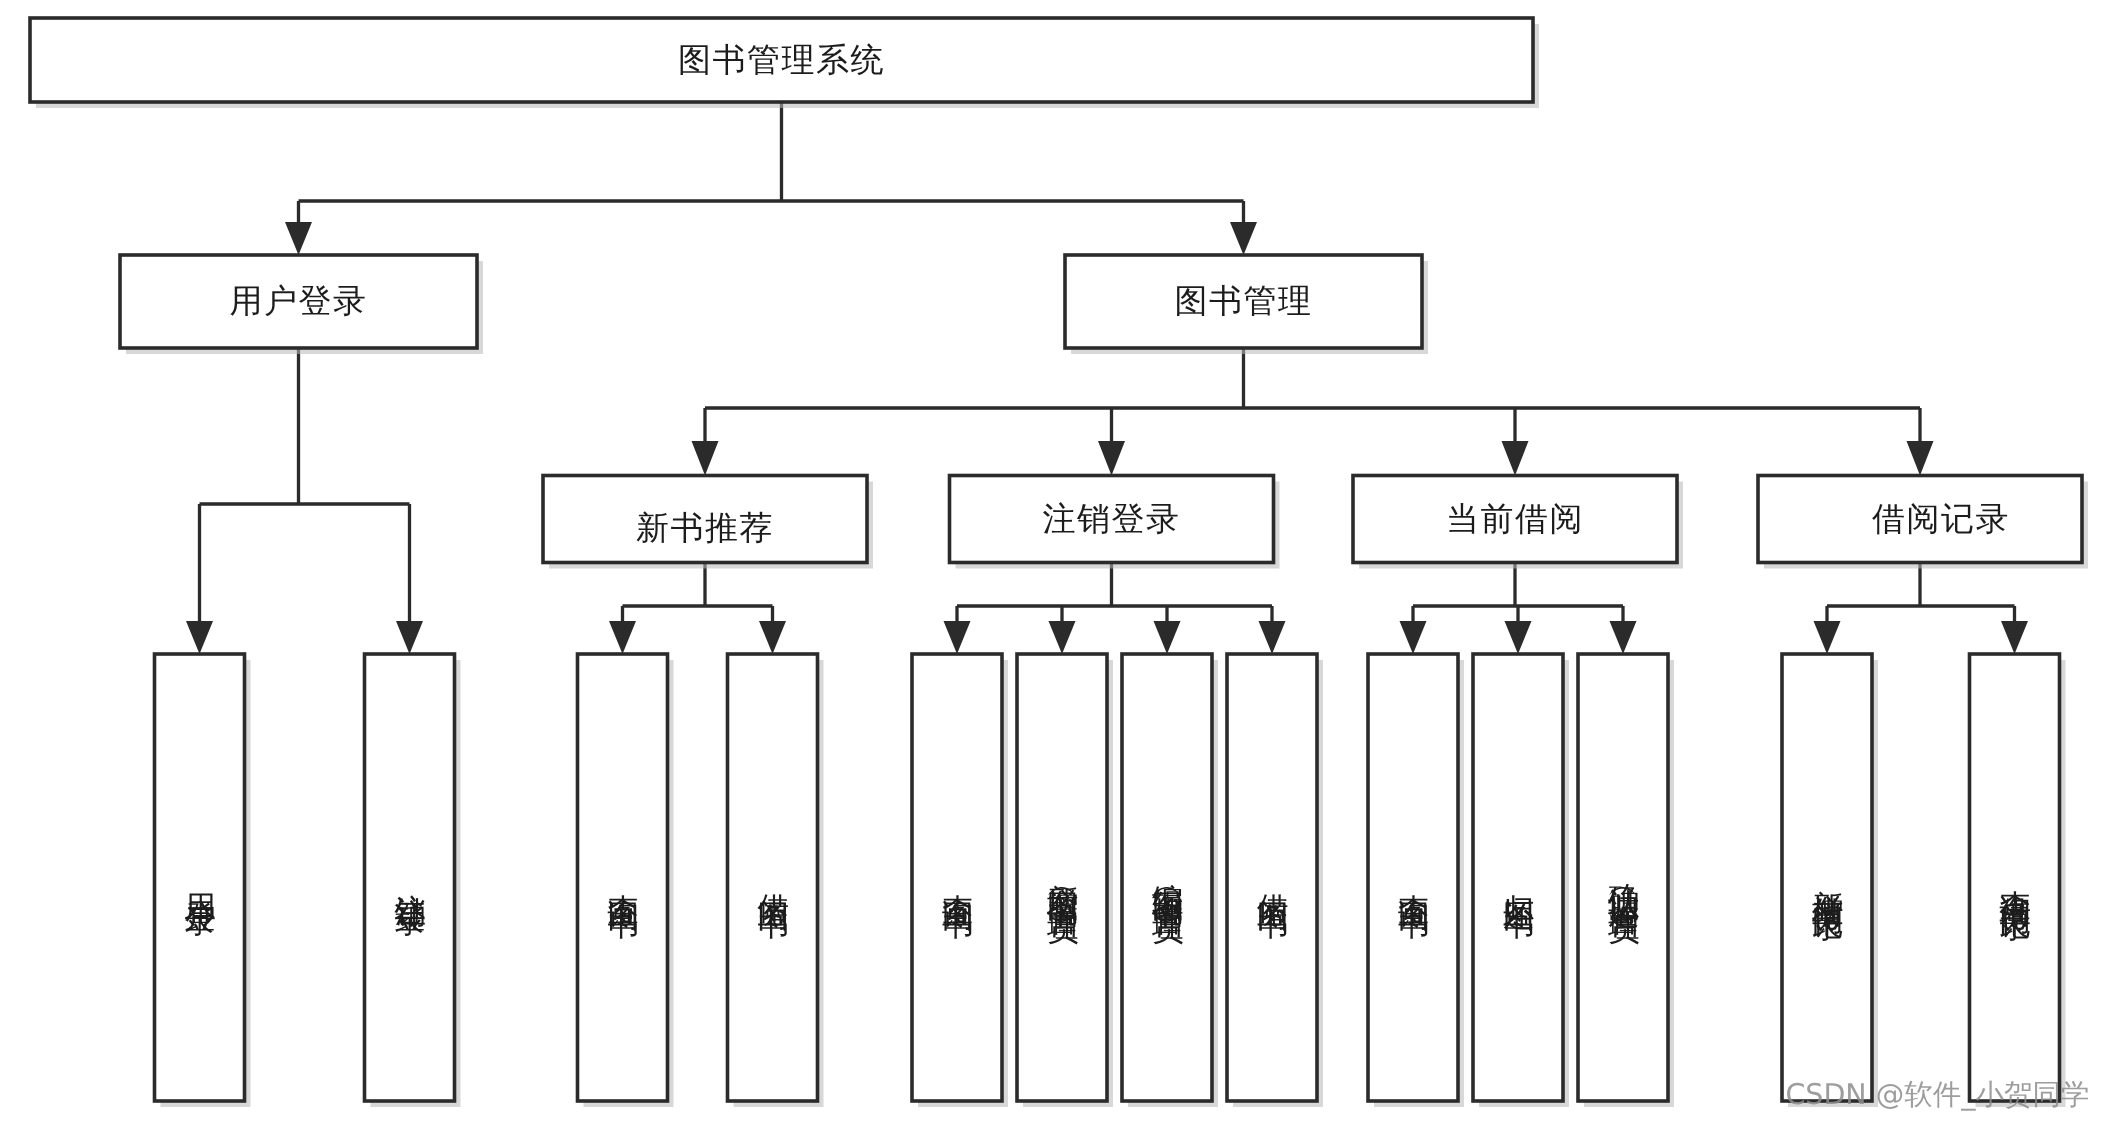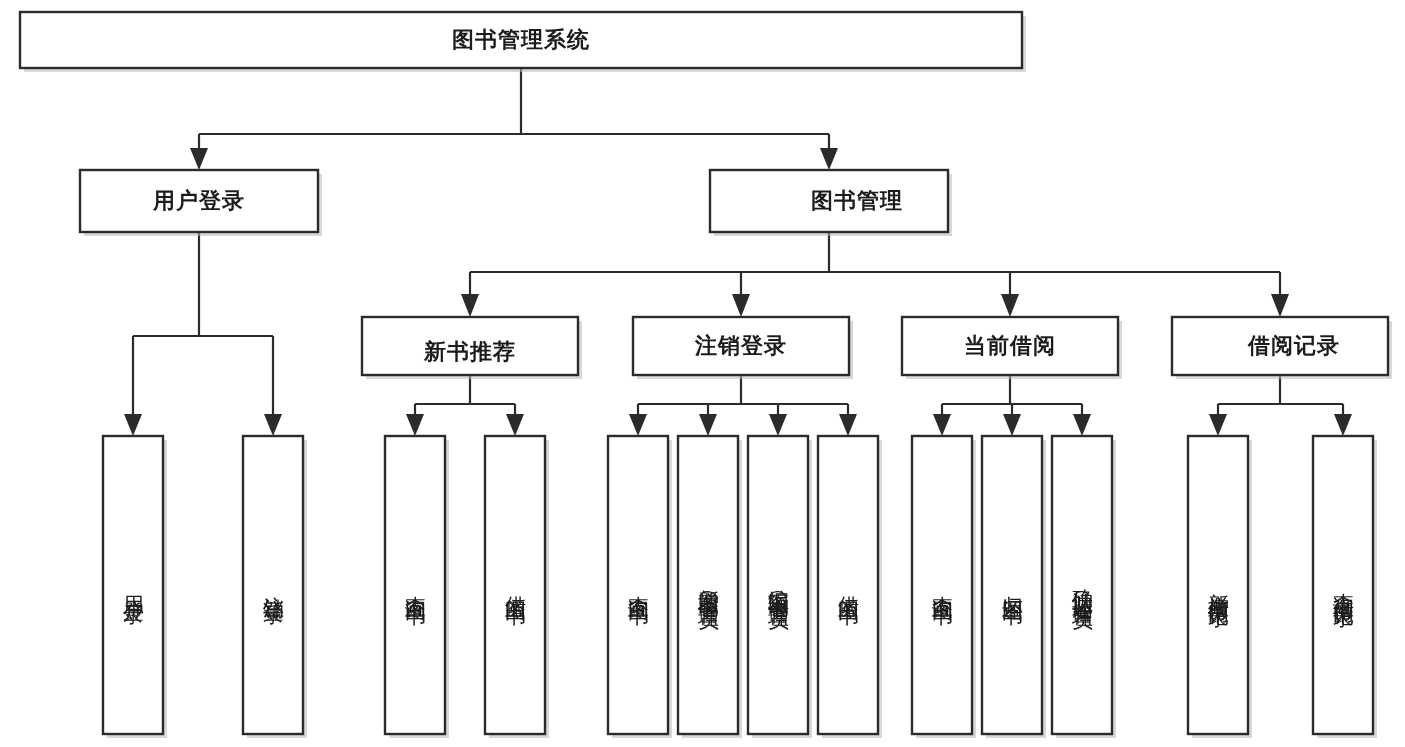--- a/index.html
+++ b/index.html
@@ -67,21 +67,20 @@
     align-items: center;
     justify-content: center;
     pointer-events: none;
   }
   .hlabel-text {
     font-family: "DejaVu Sans", "Liberation Sans", sans-serif;
     font-size: 22px;
     letter-spacing: 1px;
     color: #1c1c1c;
     white-space: nowrap;
-    font-weight: bold;
   }
   #watermark {
     position: absolute;
     right: 12px;
     bottom: 4px;
     font-family: "DejaVu Sans", "Liberation Sans", sans-serif;
     font-size: 19px;
     color: #8d8d8d;
     opacity: 0.85;
     white-space: nowrap;
@@ -186,21 +185,21 @@
       <rect class="node-box" x="1313" y="436" width="60" height="298"></rect>
     </g>
   </svg>
 
   <div class="hlabel-wrap" style="left:20px;  top:12px;  width:1002px; height:56px;">
     <span class="hlabel-text">图书管理系统</span>
   </div>
   <div class="hlabel-wrap" style="left:80px;  top:170px; width:238px; height:62px;">
     <span class="hlabel-text">用户登录</span>
   </div>
-  <div class="hlabel-wrap" style="left:710px; top:170px; width:238px; height:62px;margin-left:28px;">
+  <div class="hlabel-wrap" style="left:710px; top:170px; width:238px; height:62px;">
     <span class="hlabel-text">图书管理</span>
   </div>
   <div class="hlabel-wrap" style="left:362px;  top:317px; width:216px; height:70px;">
     <span class="hlabel-text">新书推荐</span>
   </div>
   <div class="hlabel-wrap" style="left:633px;  top:317px; width:216px; height:58px;">
     <span class="hlabel-text">注销登录</span>
   </div>
   <div class="hlabel-wrap" style="left:902px;  top:317px; width:216px; height:58px;border-radius:17px;">
     <span class="hlabel-text">当前借阅</span>
@@ -242,14 +241,15 @@
   <div class="vlabel-wrap" style="left:1052px; top:436px; width:60px; height:298px;">
     <span class="vlabel-text">确认归还（管理员）</span>
   </div>
   <div class="vlabel-wrap" style="left:1188px; top:436px; width:60px; height:298px;">
     <span class="vlabel-text">新增借阅记录</span>
   </div>
   <div class="vlabel-wrap" style="left:1313px; top:436px; width:60px; height:298px;">
     <span class="vlabel-text">查询借阅记录</span>
   </div>
 
+  <div id="watermark">CSDN @软件_小贺同学</div>
 
 </div>
 
 </body></html>

